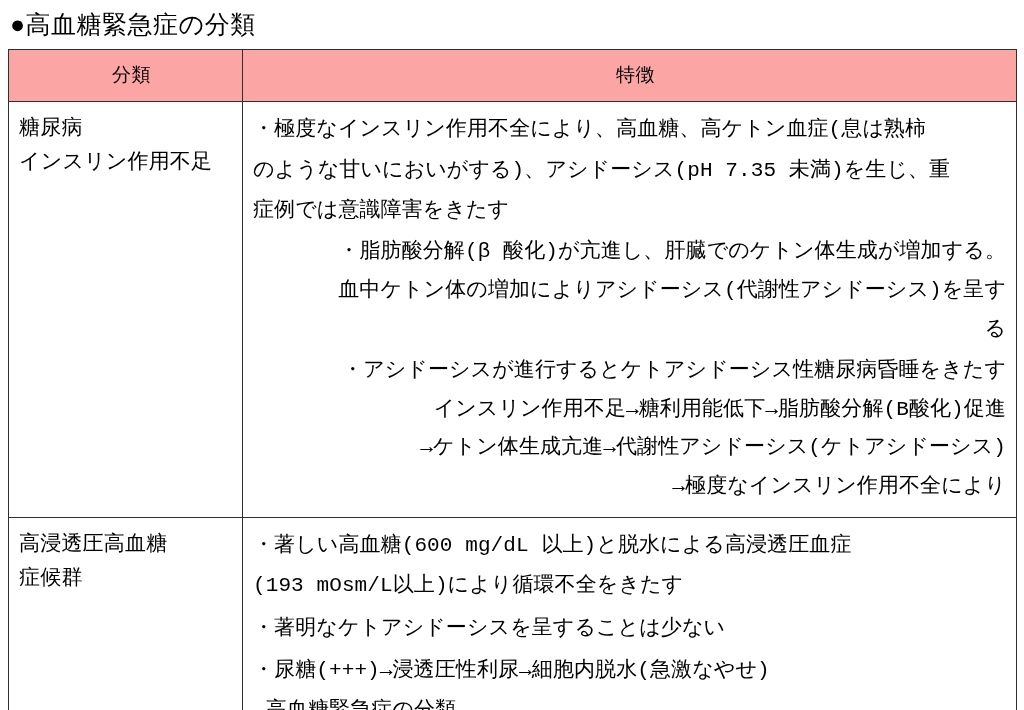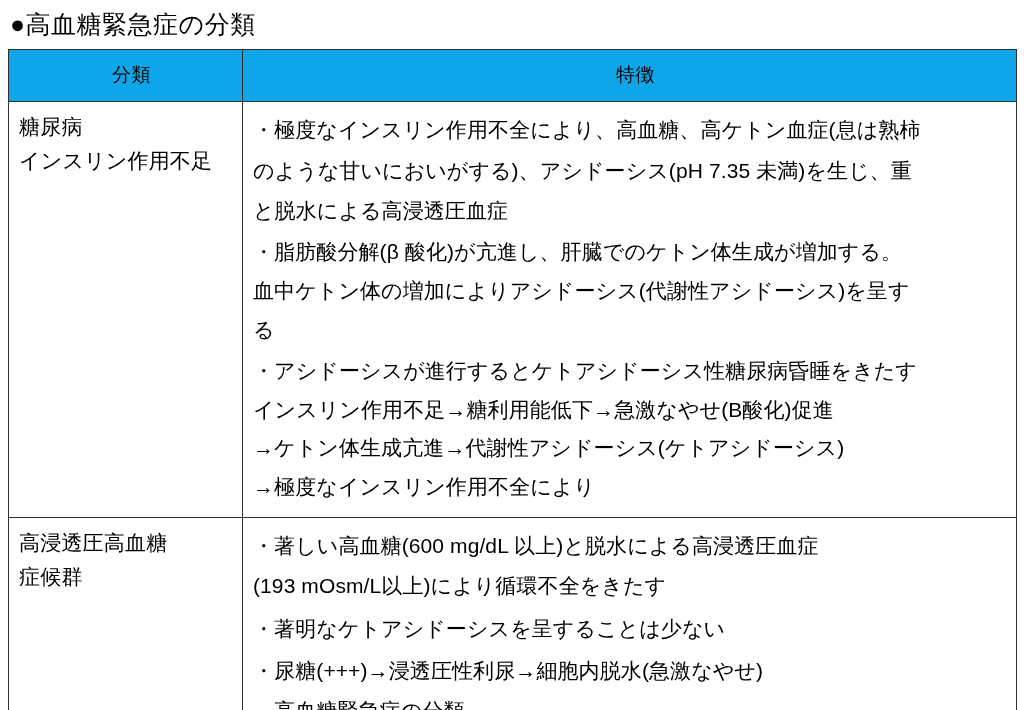--- a/index.html
+++ b/index.html
@@ -39,42 +39,43 @@
   table.classification th,
   table.classification td {
     border: 1px solid #2f2f2f;
     vertical-align: top;
     padding: 8px 10px 10px 10px;
     font-weight: normal;
     font-size: 21px;
     line-height: 1.62;
   }
   table.classification thead th {
-    background: #0ea5e9;
+    background: #fca5a5;
     text-align: center;
     padding: 10px 8px 11px 20px;
     font-size: 19px;
     letter-spacing: 0.5px;
   }
   td.cat-cell {
     font-size: 19.5px;
     line-height: 1.62;
     padding-top: 10px;
     letter-spacing: 0.2px;
   }
   td.feat-cell {
     padding-top: 9px;
     letter-spacing: 0.1px;
+    font-family: Liberation Mono, monospace;
   }
   .cat-line { display: block; white-space: nowrap; }
   .blk { margin: 0 0 0 0; }
   .blk + .blk { margin-top: 2px; }
   .ln { display: block; }
   .loose { line-height: 1.92; }
-  .spaced { line-height: 1.85; }
+  .spaced { line-height: 1.85; text-align: right; }
 </style>
 </head>
 <body>
 
 <div class="page">
 
   <div class="doc-title">●高血糖緊急症の分類</div>
 
   <table class="classification">
     <colgroup>
@@ -91,30 +92,30 @@
 
       <tr>
         <td class="cat-cell">
           <span class="cat-line">糖尿病</span>
           <span class="cat-line">インスリン作用不足</span>
         </td>
         <td class="feat-cell">
           <div class="blk loose">
             <span class="ln">・極度なインスリン作用不全により、高血糖、高ケトン血症(息は熟柿</span>
             <span class="ln">のような甘いにおいがする)、アシドーシス(pH 7.35 未満)を生じ、重</span>
-            <span class="ln">と脱水による高浸透圧血症</span>
+            <span class="ln">症例では意識障害をきたす</span>
           </div>
           <div class="blk spaced">
             <span class="ln">・脂肪酸分解(β 酸化)が亢進し、肝臓でのケトン体生成が増加する。</span>
             <span class="ln">血中ケトン体の増加によりアシドーシス(代謝性アシドーシス)を呈す</span>
             <span class="ln">る</span>
           </div>
           <div class="blk spaced">
             <span class="ln">・アシドーシスが進行するとケトアシドーシス性糖尿病昏睡をきたす</span>
-            <span class="ln">インスリン作用不足→糖利用能低下→急激なやせ(B酸化)促進</span>
+            <span class="ln">インスリン作用不足→糖利用能低下→脂肪酸分解(B酸化)促進</span>
             <span class="ln">→ケトン体生成亢進→代謝性アシドーシス(ケトアシドーシス)</span>
             <span class="ln">→極度なインスリン作用不全により</span>
           </div>
         </td>
       </tr>
 
       <tr>
         <td class="cat-cell">
           <span class="cat-line">高浸透圧高血糖</span>
           <span class="cat-line">症候群</span>

